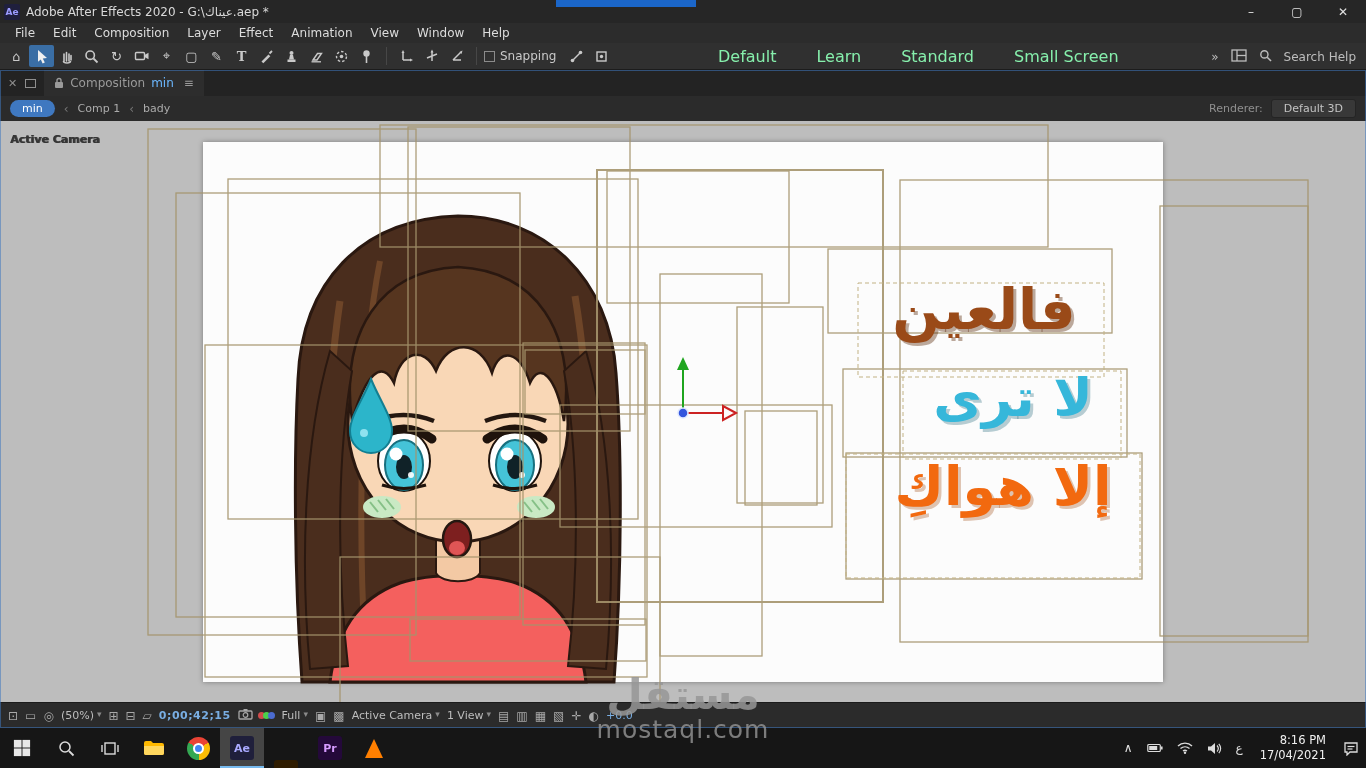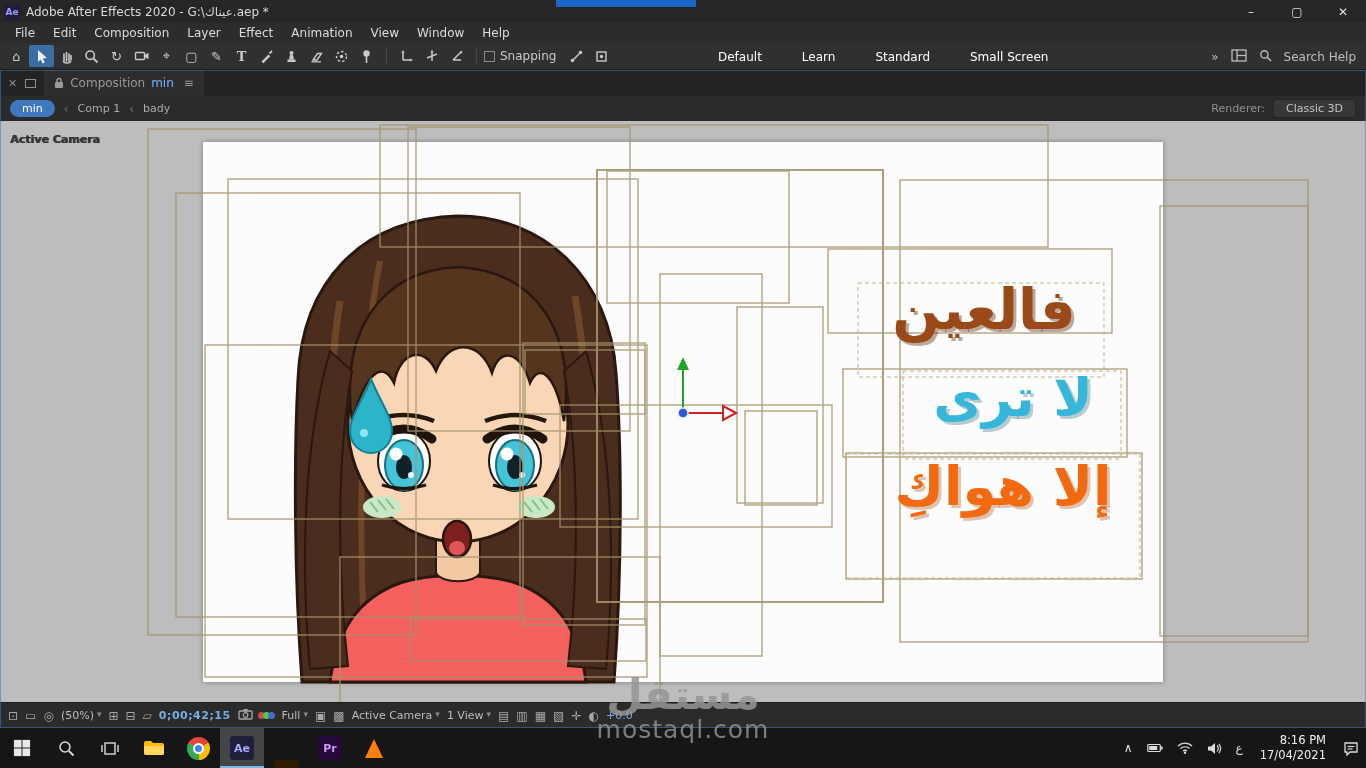--- a/index.html
+++ b/index.html
@@ -19,21 +19,21 @@
   .menu-item { padding:0 9px; color:#dcdcdc; }
 
   
   .toolbar { position:absolute; top:43px; left:0; width:1366px; height:27px; background:#303030; border-bottom:1px solid #1c1c1c; display:flex; align-items:center; padding-left:4px; z-index:10; }
   .tool { width:25px; height:22px; display:flex; align-items:center; justify-content:center; color:#c9c9c9; font-size:13px; border-radius:2px; flex:none; }
   .tool.selected { background:#3a6ea5; }
   .tool svg { display:block; }
   .tb-sep { width:1px; height:18px; background:#474747; margin:0 7px; flex:none; }
   .snap-box { width:11px; height:11px; border:1px solid #8b8b8b; margin-right:5px; flex:none; }
   .snap-label { font-size:12px; color:#c9c9c9; }
-  .ws-strip { position:absolute; left:718px; top:0; height:27px; display:flex; align-items:center; gap:40px; font-size:12px; color:#ffffff; }
+  .ws-strip { position:absolute; left:718px; top:0; height:27px; display:flex; align-items:center; gap:40px; font-size:16px; color:#86efac; }
   .toolbar-right { position:absolute; right:10px; top:0; height:27px; display:flex; align-items:center; gap:12px; font-size:12px; color:#bdbdbd; }
 
   
   .tabbar { position:absolute; top:70px; left:0; width:1366px; height:26px; background:#232323; display:flex; align-items:center; padding-left:8px; font-size:12px; z-index:10; }
   .tabbar .close-x { color:#8f8f8f; margin-right:8px; font-size:11px; }
   .panel-box-icon { width:11px; height:9px; border:1px solid #8f8f8f; margin-right:8px; }
   .tab-composition { display:flex; align-items:center; background:#2d2d2d; height:100%; padding:0 10px; gap:6px; }
   .tab-label-dim { color:#9a9a9a; }
   .tab-label-active { color:#6cb8ff; }
   .tab-menu { color:#9a9a9a; margin-left:4px; }
@@ -259,21 +259,21 @@
 </div>
 
 <div class="crumbbar">
   <span class="crumb-pill">min</span>
   <span class="crumb-sep">‹</span>
   <span class="crumb-item">Comp 1</span>
   <span class="crumb-sep">‹</span>
   <span class="crumb-item">bady</span>
   <div class="crumb-right">
     <span class="renderer-label">Renderer:</span>
-    <span class="renderer-btn">Classic 3D</span>
+    <span class="renderer-btn">Default 3D</span>
   </div>
 </div>
 
 <div class="viewer">
   <div class="comp-area"></div>
 
   <svg class="overlay" width="1366" height="581" viewBox="0 0 1366 581">
 
     <g>
       <path d="M458 95 C360 98 302 162 298 258 C294 332 294 452 302 561 L614 561 C622 452 622 330 616 252 C610 158 545 95 458 95 Z" fill="#4a2d1d" stroke="#2a1810" stroke-width="3"></path>

